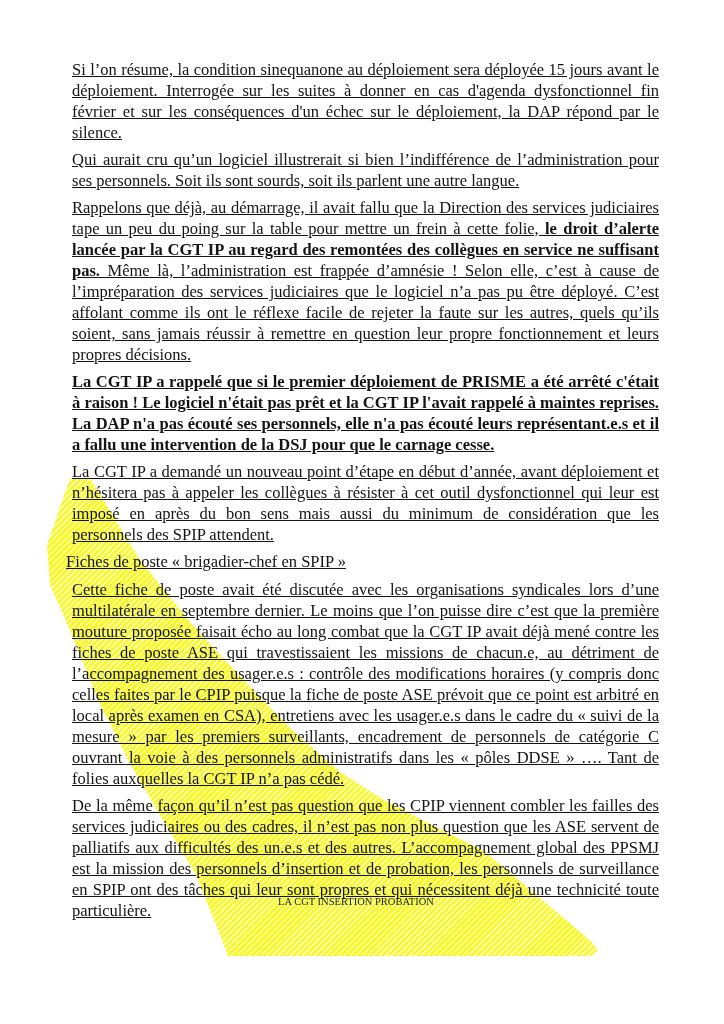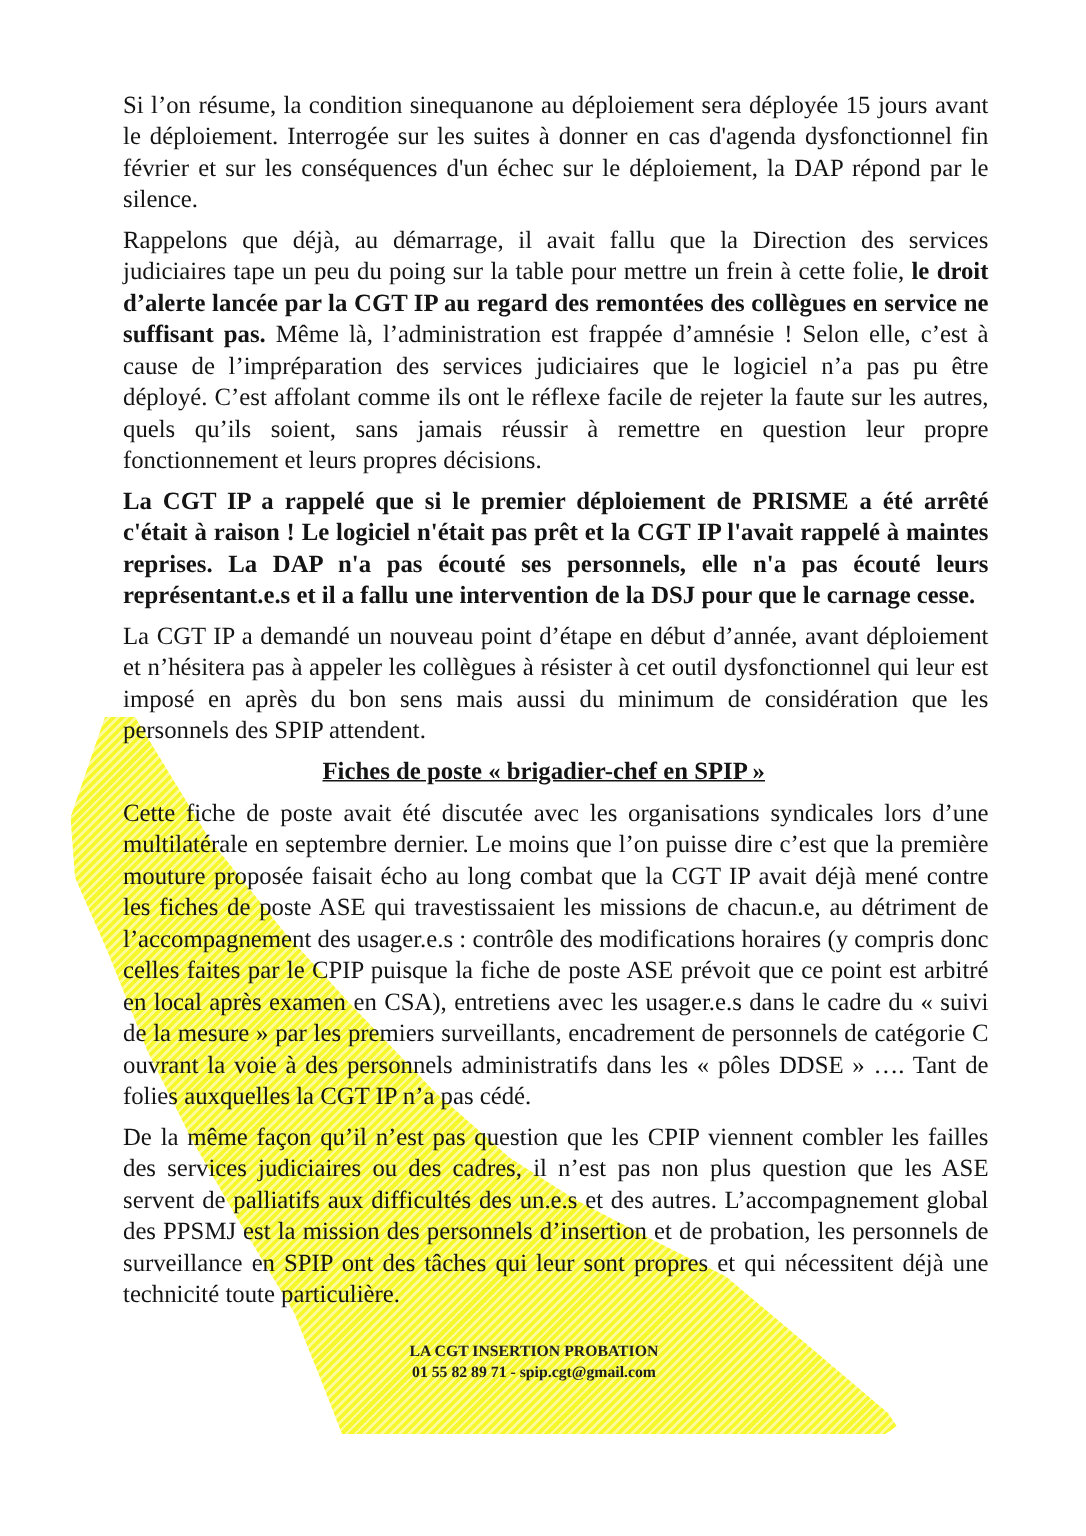--- a/index.html
+++ b/index.html
@@ -32,53 +32,53 @@
       72px 635px, 50px 585px, 47px 545px
     );
   }
   .doc {
     position: absolute; z-index: 1;
     left: 66px; top: 59px; width: 593px;
     color: var(--text-color, #141414);
     font-size: 16.5px; line-height: 21px;
     text-align: justify;
   }
-  .doc p { margin: 0 0 6px 16px; }
+  .doc p { margin: 0 0 6px 6px; text-decoration: underline; }
   .doc p.bold-para { font-weight: bold; }
   .doc h3.heading {
     font-size: 16.5px; line-height: 21px;
-    font-weight: bold;
+    font-weight: normal;
     text-decoration: underline;
     margin: 3px 0 7px 0;
-    text-align: center;
+    text-align: left;
   }
   .doc b { font-weight: bold; }
   .footer {
     position: absolute; z-index: 1;
     left: 0; right: 12px; top: 895px;
     text-align: center;
     color: #1d1d1d;
-    font-size: 10.5px; line-height: 13.5px; font-weight: bold;
+    font-size: 10.5px; line-height: 13.5px;
   }
 </style>
 </head>
 <body>
 
 <div class="page">
 
   <div class="highlighter"></div>
 
   <div class="doc">
     <p><span>Si l’on résume, la condition sinequanone au déploiement sera déployée 15 jours avant le déploie­ment. Interrogée sur les suites à donner en cas d'agenda dysfonctionnel fin février et sur les consé­quences d'un échec sur le déploiement, la DAP répond par le silence.</span></p>
+    <p><span>Qui aurait cru qu’un logiciel illustrerait si bien l’indifférence de l’administration pour ses person­nels. Soit ils sont sourds, soit ils parlent une autre langue.</span></p>
     <p><span>Rappelons que déjà, au démarrage, il avait fallu que la Direction des services judiciaires tape un peu du poing sur la table pour mettre un frein à cette folie, </span><b>le droit d’alerte lancée par la CGT IP au regard des remontées des collègues en service ne suffisant pas.</b><span> Même là, l’administration est frappée d’amnésie ! Selon elle, c’est à cause de l’impréparation des services judiciaires que le logi­ciel n’a pas pu être déployé. C’est affolant comme ils ont le réflexe facile de rejeter la faute sur les autres, quels qu’ils soient, sans jamais réussir à remettre en question leur propre fonctionnement et leurs propres décisions.</span></p>
     <p class="bold-para"><b>La CGT IP a rappelé que si le premier déploiement de PRISME a été arrêté c'était à raison ! Le logiciel n'était pas prêt et la CGT IP l'avait rappelé à maintes reprises. La DAP n'a pas écouté ses personnels, elle n'a pas écouté leurs représentant.e.s et il a fallu une intervention de la DSJ pour que le carnage cesse.</b></p>
     <p><span>La CGT IP a demandé un nouveau point d’étape en début d’année, avant déploiement et n’hésitera pas à appeler les collègues à résister à cet outil dysfonctionnel qui leur est imposé en après du bon sens mais aussi du minimum de considération que les personnels des SPIP attendent.</span></p>
     <h3 class="heading">Fiches de poste « brigadier-chef en SPIP »</h3>
     <p><span>Cette fiche de poste avait été discutée avec les organisations syndicales lors d’une multilatérale  en septembre dernier. Le moins que l’on puisse dire c’est que la première mouture proposée faisait écho au long combat que la CGT IP avait déjà mené contre les fiches de poste ASE qui travestis­saient les missions de chacun.e, au détriment de l’accompagnement des usager.e.s : contrôle des mo­difications horaires (y compris donc celles faites par le CPIP puisque la fiche de poste ASE prévoit que ce point est arbitré en local après examen en CSA), entretiens avec les usager.e.s dans le cadre du « suivi de la mesure » par les premiers surveillants, encadrement de personnels de catégorie C ouvrant la voie à des personnels administratifs dans les « pôles DDSE » …. Tant de folies aux­quelles la CGT IP n’a pas cédé.</span></p>
     <p><span>De la même façon qu’il n’est pas question que les CPIP viennent combler les failles des services ju­diciaires ou des cadres, il n’est pas non plus question que les ASE servent de palliatifs aux difficul­tés des un.e.s et des autres. L’accompagnement global des PPSMJ est la mission des personnels d’insertion et de probation, les personnels de surveillance en SPIP ont des tâches qui leur sont propres et qui nécessitent déjà une technicité toute particulière.</span></p>
   </div>
 
   <div class="footer">
     <div>LA CGT INSERTION PROBATION</div>
-    <div>01 55 82 89 71 -  spip.cgt@gmail.com</div>
   </div>
 
 </div>
 
 </body></html>

